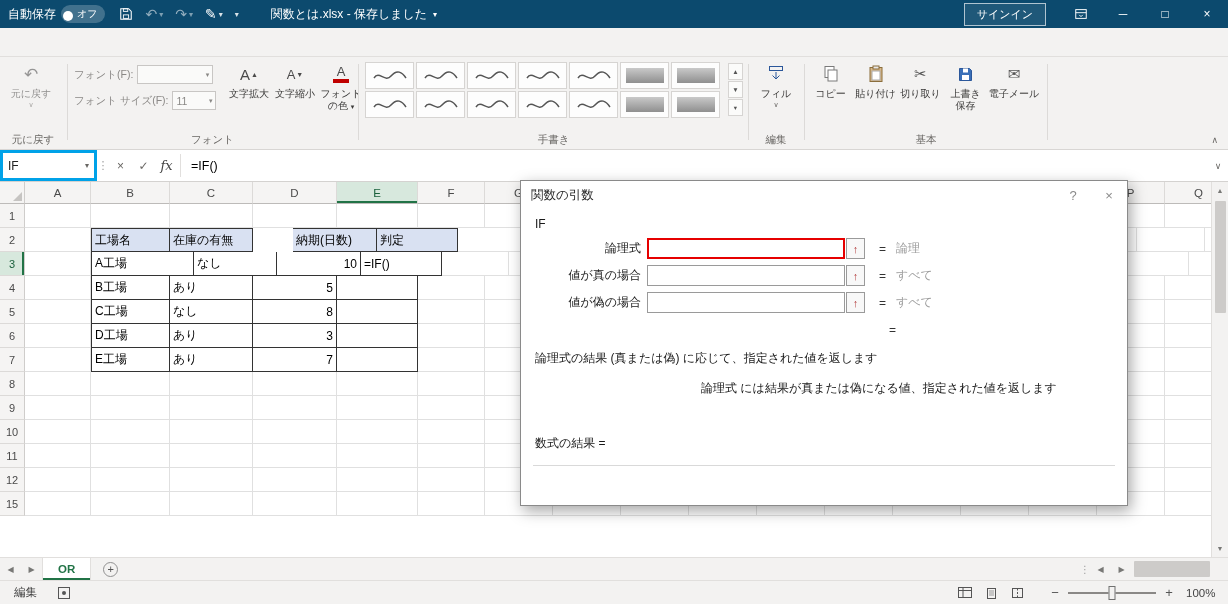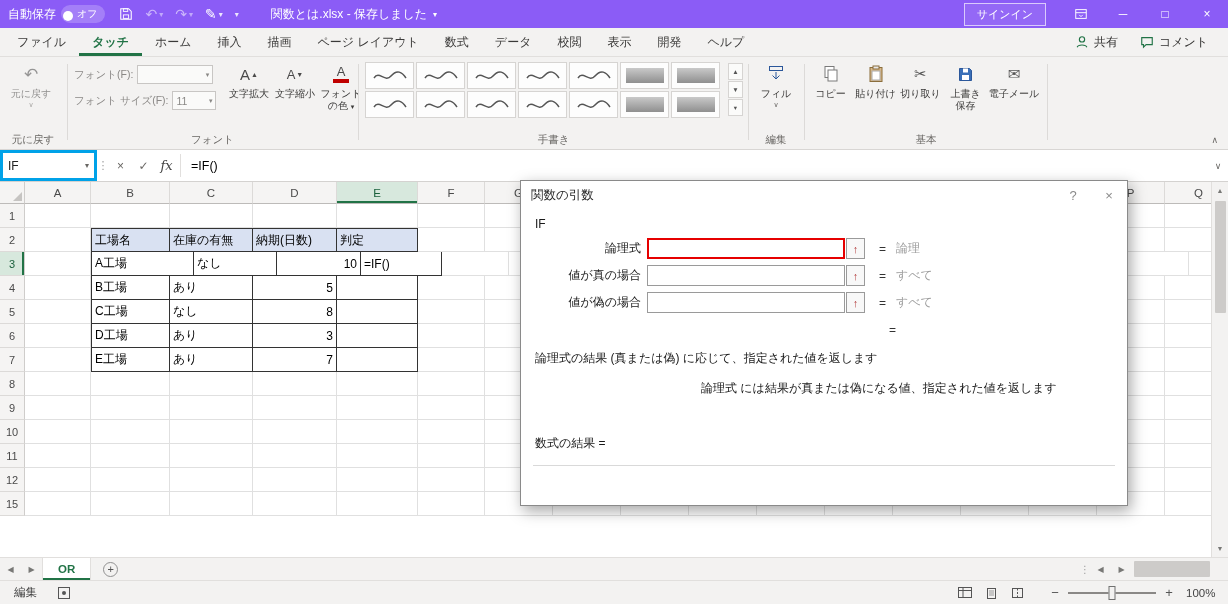--- a/index.html
+++ b/index.html
@@ -1,21 +1,21 @@
 <!DOCTYPE html>
 <html><head>
 <meta charset="utf-8">
 <style>
   *{margin:0;padding:0;box-sizing:border-box}
   html,body{width:1228px;height:604px;overflow:hidden}
   body{font-family:"Liberation Sans","DejaVu Sans",sans-serif;font-size:12px;color:#333;background:#fff;position:relative}
   .app{width:1228px;height:604px;display:flex;flex-direction:column;position:relative}
 
   
-  .titlebar{height:28px;background:#8b5cf6;color:#fff;display:flex;align-items:center;padding-left:8px;font-size:12px;flex:0 0 auto}
+  .titlebar{height:28px;background:#0c4a6e;color:#fff;display:flex;align-items:center;padding-left:8px;font-size:12px;flex:0 0 auto}
   .autosave{display:flex;align-items:center;gap:5px;margin-right:8px}
   .as-pill{display:flex;align-items:flex-end;gap:4px;background:rgba(255,255,255,.22);border-radius:9px;padding:2px 8px 2px 2px;font-size:10px}
   .knob{width:10px;height:10px;border-radius:50%;background:#fff;display:inline-block}
   .tb-btn{padding:0 6px;height:28px;display:inline-flex;align-items:center;gap:2px;font-size:14px;color:#fff}
   .tb-btn .dd{font-size:8px;opacity:.85}
   .dim{opacity:.55}
   .tb-file{margin-left:26px;display:flex;align-items:center;gap:6px;font-size:12px;white-space:nowrap}
   .tb-file .dd{font-size:8px}
   .searchbox{margin-left:50px;width:322px;height:22px;background:#3c8a62;border-radius:2px;display:flex;align-items:center;gap:8px;padding:0 10px;color:#fff;font-size:12px}
   .tb-right{margin-left:auto;display:flex;align-items:center;height:100%}
@@ -176,49 +176,20 @@
             <path d="M6 9 l2 2 2-2" fill="none" stroke="#fff" stroke-width="1.1"></path>
           </svg>
         </span>
       <span class="winbtn">─</span>
       <span class="winbtn">□</span>
       <span class="winbtn">×</span>
     </div>
   </div>
 
   <div class="tabrow">
-    <div id="rtabs" style="display:flex">
-        <div class="rtab">ファイル</div>
-        <div class="rtab active">タッチ</div>
-        <div class="rtab">ホーム</div>
-        <div class="rtab">挿入</div>
-        <div class="rtab">描画</div>
-        <div class="rtab">ページ レイアウト</div>
-        <div class="rtab">数式</div>
-        <div class="rtab">データ</div>
-        <div class="rtab">校閲</div>
-        <div class="rtab">表示</div>
-        <div class="rtab">開発</div>
-        <div class="rtab">ヘルプ</div>
-      </div>
-    <div class="tabrow-right">
-      <span class="trbtn">
-        <svg width="14" height="14" viewBox="0 0 16 16">
-            <circle cx="8" cy="5" r="3" fill="none" stroke="#217346" stroke-width="1.3"></circle>
-            <path d="M2.5 14 c1-3.5 10-3.5 11 0" fill="none" stroke="#217346" stroke-width="1.3"></path>
-          </svg>
-        <span>共有</span>
-      </span>
-      <span class="trbtn">
-        <svg width="14" height="14" viewBox="0 0 16 16">
-            <path d="M2 3 h12 v8 h-7 l-3 3 v-3 h-2 z" fill="none" stroke="#217346" stroke-width="1.3"></path>
-          </svg>
-        <span>コメント</span>
-      </span>
-    </div>
   </div>
 
   <div class="ribbon">
     <div class="rgroup" style="left:0;width:66px">
       <div class="bigbtn dim" style="left:8px">
         <div class="bicon">↶</div>
         <div class="blabel">元に戻す</div>
         <div class="bchev">∨</div>
       </div>
       <div class="glabel">元に戻す</div>
@@ -470,21 +441,21 @@
           <div class="gcell" style="width: 68px;"></div>
           <div class="gcell" style="width: 68px;"></div>
           <div class="gcell" style="width: 68px;"></div>
           <div class="gcell" style="width: 68px;"></div>
         </div>
         <div class="grow">
           <div class="rh">2</div>
           <div class="gcell" style="width: 66px;"></div>
           <div class="gcell tbl tbl-l tbl-t thdr" style="width: 79px;">工場名</div>
           <div class="gcell tbl tbl-t thdr" style="width: 83px;">在庫の有無</div>
-          <div class="gcell tbl tbl-t thdr" style="width: 84px;">納期(日数)</div>
+          <div class="gcell tbl tbl-t thdr" style="width: 84px; margin-left: 40px;">納期(日数)</div>
           <div class="gcell tbl tbl-t thdr" style="width: 81px;">判定</div>
           <div class="gcell" style="width: 67px;"></div>
           <div class="gcell" style="width: 68px;"></div>
           <div class="gcell" style="width: 68px;"></div>
           <div class="gcell" style="width: 68px;"></div>
           <div class="gcell" style="width: 68px;"></div>
           <div class="gcell" style="width: 68px;"></div>
           <div class="gcell" style="width: 68px;"></div>
           <div class="gcell" style="width: 68px;"></div>
           <div class="gcell" style="width: 68px;"></div>

